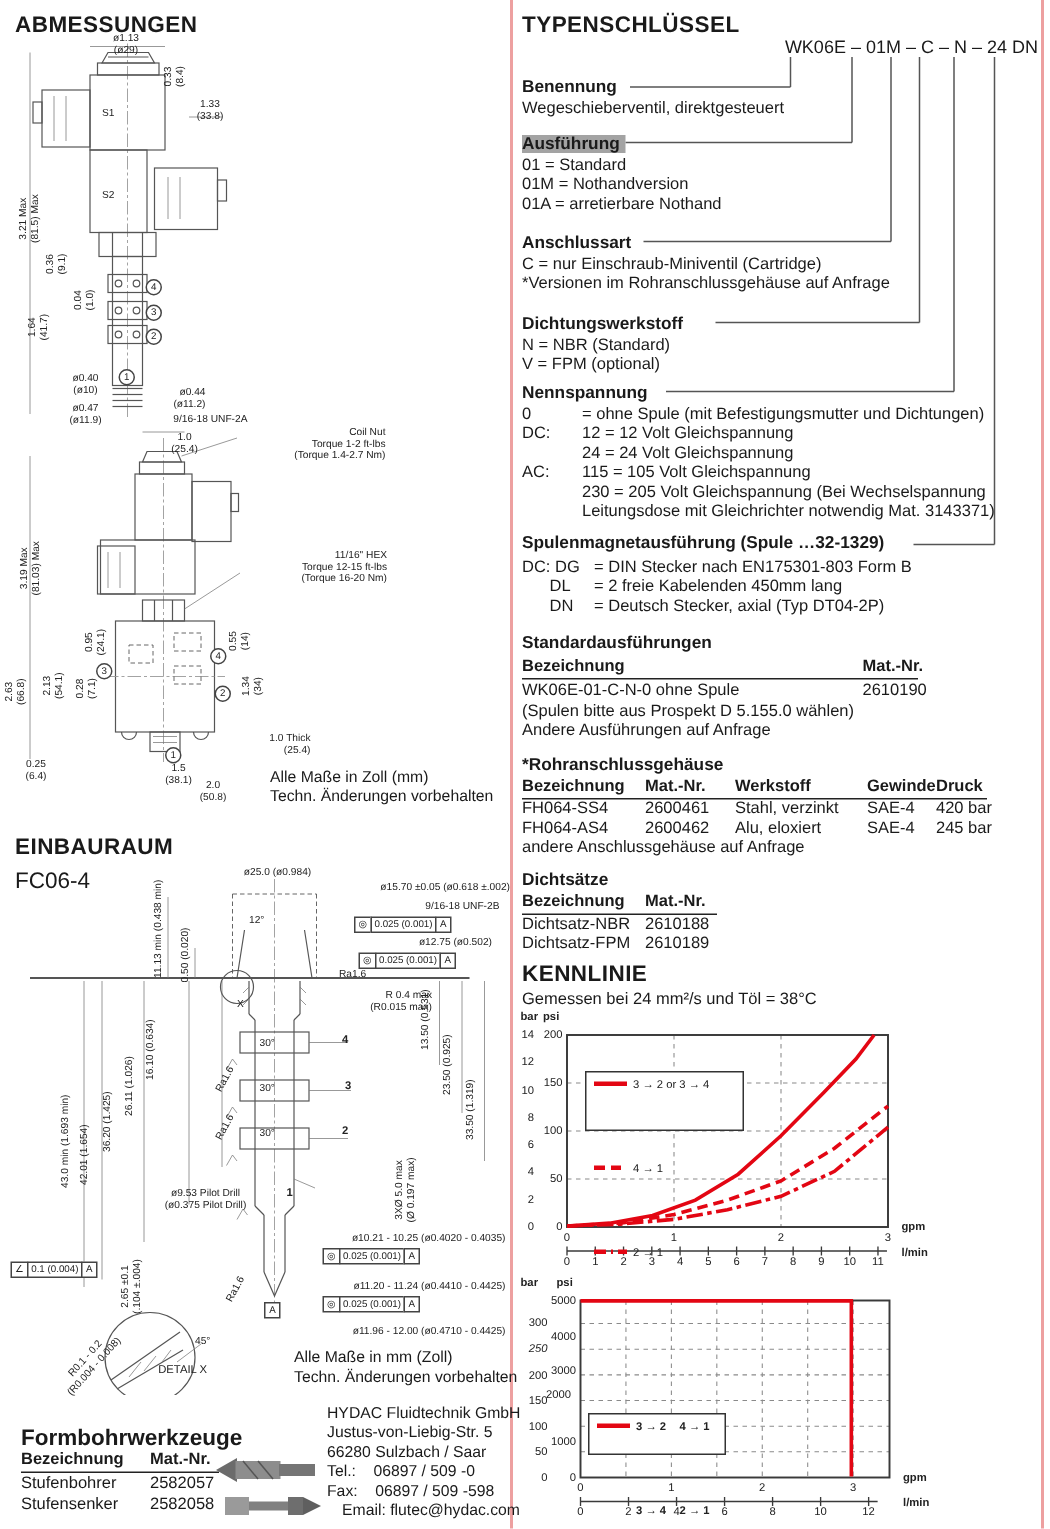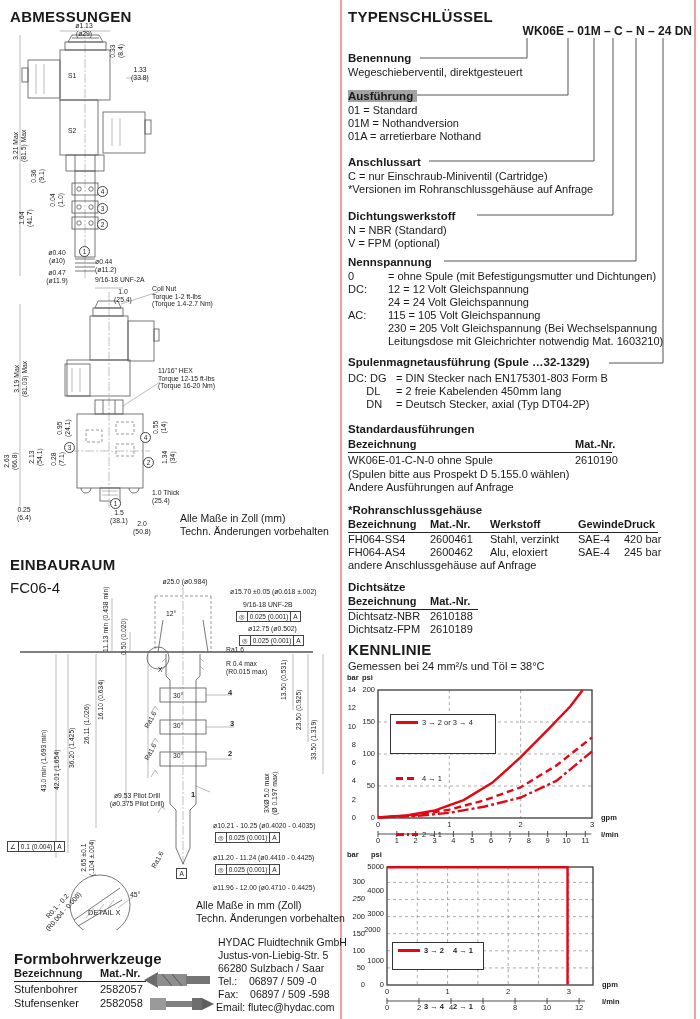--- a/index.html
+++ b/index.html
@@ -5,23 +5,23 @@
   html,body{margin:0;padding:0;background:#fff;}
   body{width:700px;height:1019px;position:relative;overflow:hidden;
        font-family:"Liberation Sans","DejaVu Sans",sans-serif;color:#1a1a1a;}
   .abs{position:absolute;}
   .h1{font-size:15px;font-weight:bold;letter-spacing:.3px;}
   .h2{font-size:15px;}
   .sech{font-size:11.5px;font-weight:bold;}
   .t11{font-size:11px;line-height:13px;}
   .t105{font-size:10.5px;line-height:13px;}
   .pre{white-space:pre;}
-  .code{font-size:12px;font-weight:bold;text-align:right;}
+  .code{font-size:12px;font-weight:normal;text-align:right;}
   .dim{font-size:6.8px;line-height:7.6px;color:#222;white-space:pre-line;text-align:center;}
-  .la{text-align:left;}
+  .la{text-align:right;}
   .rot{transform:rotate(-90deg);transform-origin:0 0;white-space:pre-line;}
   .rot45{transform:rotate(-48deg);transform-origin:0 0;}
   .rot60{transform:rotate(-62deg);transform-origin:0 0;}
   .circ{width:9px;height:9px;border:1px solid #444;border-radius:50%;font-size:6.5px;
         line-height:9px;text-align:center;background:#fff;color:#222;}
   .pnum{font-size:7.5px;font-weight:bold;color:#222;}
   .thead{font-weight:bold;border-bottom:1px solid #222;height:14px;font-size:11px;}
   .thead span,.trow span{position:absolute;top:0;white-space:nowrap;}
   .trow{font-size:11px;height:13px;}
   .tolbox{display:flex;}
@@ -335,21 +335,21 @@
   <rect x="24" y="33" width="28" height="6" fill="#808080"></rect>
   <rect x="50" y="30" width="10" height="12" fill="#6e6e6e"></rect>
   <polygon points="60,30 72,36 60,42" fill="#5f5f5f"></polygon>
 </svg>
 
 <div class="abs t105" style="left:218px;top:936px">HYDAC Fluidtechnik GmbH</div>
 <div class="abs t105" style="left:218px;top:949px">Justus-von-Liebig-Str. 5</div>
 <div class="abs t105" style="left:218px;top:962px">66280 Sulzbach / Saar</div>
 <div class="abs t105 pre" style="left:218px;top:975px">Tel.:    06897 / 509 -0</div>
 <div class="abs t105 pre" style="left:218px;top:988px">Fax:    06897 / 509 -598</div>
-<div class="abs t105" style="left:216px;top:1001px">Email: flutec@hydac.com</div>
+<div class="abs t105" style="left:228px;top:1001px">Email: flutec@hydac.com</div>
 
 <svg class="abs lines" style="left:0;top:0" width="700" height="440">
   <line x1="420" y1="58" x2="527" y2="58"></line>
     <line x1="527" y1="58" x2="527" y2="38"></line>
   <line x1="417" y1="95" x2="568" y2="95"></line>
     <line x1="568" y1="95" x2="568" y2="38"></line>
   <line x1="429" y1="161" x2="594" y2="161"></line>
     <line x1="594" y1="161" x2="594" y2="38"></line>
   <line x1="477" y1="215" x2="613" y2="215"></line>
     <line x1="613" y1="215" x2="613" y2="38"></line>
@@ -377,21 +377,21 @@
 <div class="abs sech" style="left:348px;top:210px;background:#fff;padding-right:4px">Dichtungswerkstoff</div>
 <div class="abs t11" style="left:348px;top:224px">N = NBR (Standard)</div>
 <div class="abs t11" style="left:348px;top:237px">V = FPM (optional)</div>
 
 <div class="abs sech" style="left:348px;top:256px;background:#fff;padding-right:4px">Nennspannung</div>
 <div class="abs t11" style="left:348px;top:270px"><span class="pre" style="display:inline-block;width:40px">0</span><span>= ohne Spule (mit Befestigungsmutter und Dichtungen)</span></div>
 <div class="abs t11" style="left:348px;top:283px"><span class="pre" style="display:inline-block;width:40px">DC:</span><span>12 = 12 Volt Gleichspannung</span></div>
 <div class="abs t11" style="left:348px;top:296px"><span class="pre" style="display:inline-block;width:40px"></span><span>24 = 24 Volt Gleichspannung</span></div>
 <div class="abs t11" style="left:348px;top:309px"><span class="pre" style="display:inline-block;width:40px">AC:</span><span>115  = 105 Volt Gleichspannung</span></div>
 <div class="abs t11" style="left:348px;top:322px"><span class="pre" style="display:inline-block;width:40px"></span><span>230  = 205 Volt Gleichspannung (Bei Wechselspannung</span></div>
-<div class="abs t11" style="left:348px;top:335px"><span class="pre" style="display:inline-block;width:40px"></span><span>Leitungsdose mit Gleichrichter notwendig Mat. 1603210)</span></div>
+<div class="abs t11" style="left:348px;top:335px"><span class="pre" style="display:inline-block;width:40px"></span><span>Leitungsdose mit Gleichrichter notwendig Mat. 3143371)</span></div>
 
 <div class="abs sech" style="left:348px;top:356px;background:#fff;padding-right:4px">Spulenmagnetausführung (Spule …32-1329)</div>
 <div class="abs t11" style="left:348px;top:372px"><span class="pre" style="display:inline-block;width:48px">DC: DG</span><span>= DIN Stecker nach EN175301-803 Form B</span></div>
 <div class="abs t11" style="left:348px;top:385px"><span class="pre" style="display:inline-block;width:48px">      DL</span><span>= 2 freie Kabelenden 450mm lang</span></div>
 <div class="abs t11" style="left:348px;top:398px"><span class="pre" style="display:inline-block;width:48px">      DN</span><span>= Deutsch Stecker, axial (Typ DT04-2P)</span></div>
 
 <div class="abs sech" style="left:348px;top:423px">Standardausführungen</div>
 <div class="abs thead" style="left:348px;top:438px;width:264px">
   <span style="left:0">Bezeichnung</span>
   <span style="left:227px">Mat.-Nr.</span>

